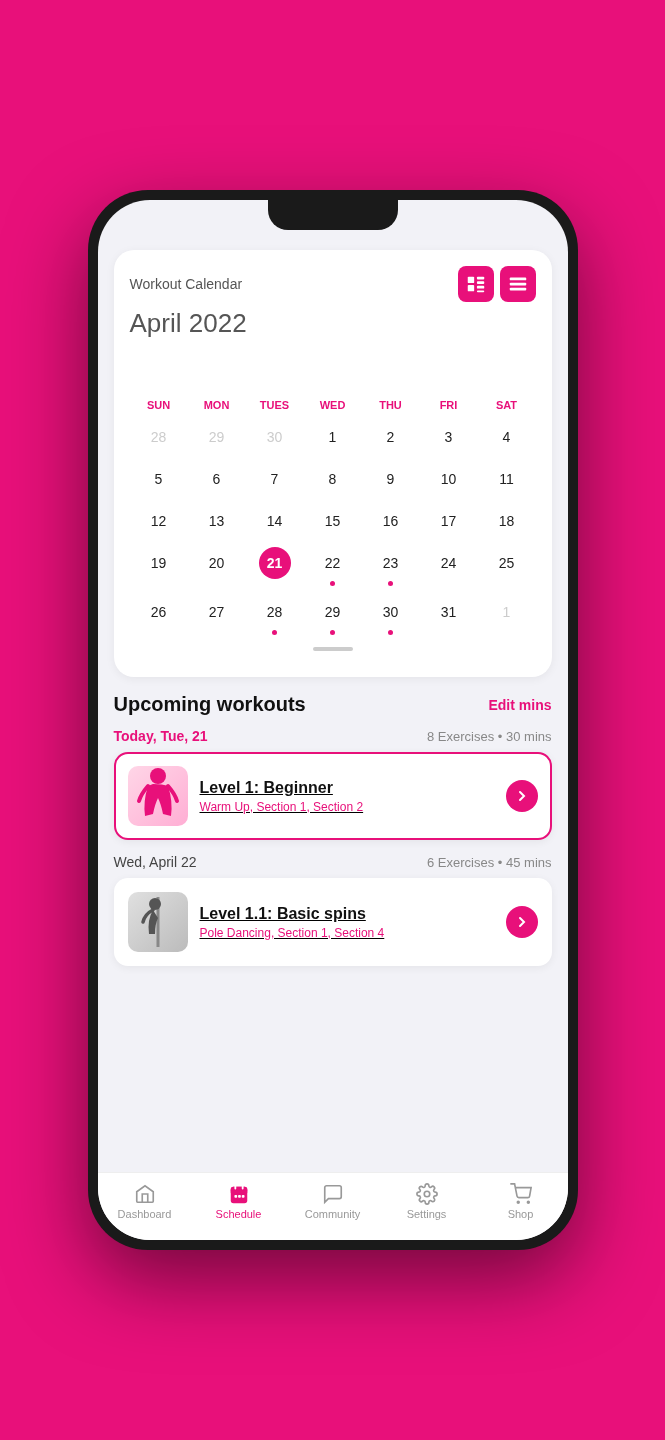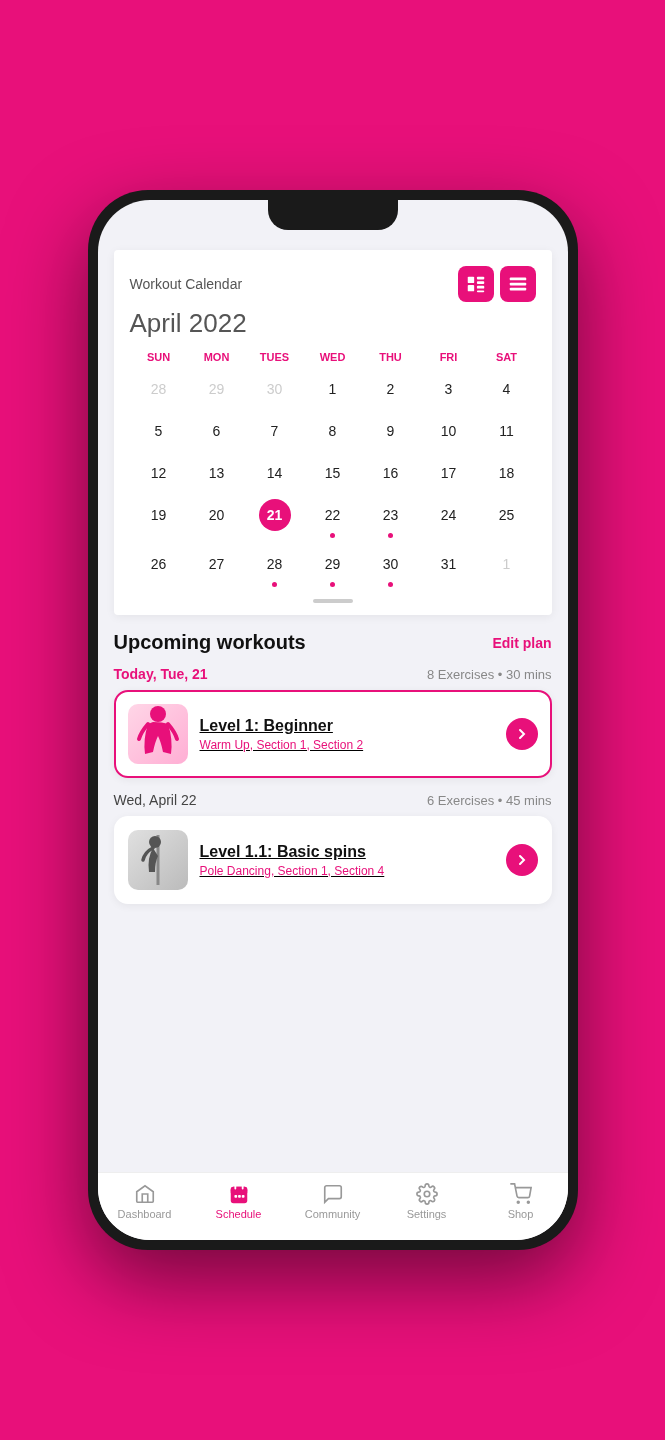--- a/index.html
+++ b/index.html
@@ -53,22 +53,22 @@
       overflow: hidden;
       display: flex;
       flex-direction: column;
       padding-top: 40px;
     }
 
     
     .calendar-card {
       background: #fff;
       margin: 10px 16px 0;
-      border-radius: 4px;
-      padding: 16px 16px 10px;
+      border-radius: 20px;
+      padding: 16px 16px 24px;
       box-shadow: 0 2px 10px rgba(0,0,0,0.06);
     }
 
     .calendar-header {
       display: flex;
       align-items: center;
       justify-content: space-between;
       margin-bottom: 6px;
     }
 
@@ -117,20 +117,21 @@
       grid-template-columns: repeat(7, 1fr);
       margin-bottom: 4px;
     }
 
     .day-header {
       text-align: center;
       font-size: 11px;
       font-weight: 600;
       color: #e8107a;
       padding: 2px 0;
+      margin-top: 48px;
     }
 
     .cal-rows {
       display: flex;
       flex-direction: column;
       gap: 2px;
     }
 
     .cal-row {
       display: grid;
@@ -524,21 +525,21 @@
             </div>
           </div>
         </div>
 
         <div class="cal-drag-handle"></div>
       </div>
 
       <div class="upcoming-section">
         <div class="upcoming-header">
           <span class="upcoming-title">Upcoming workouts</span>
-          <span class="edit-plan-btn">Edit plan</span>
+          <span class="edit-plan-btn">Edit mins</span>
         </div>
 
         <div class="workout-date-row">
           <span class="workout-date">Today, Tue, 21</span>
           <span class="workout-meta">8 Exercises • 30 mins</span>
         </div>
 
         <div class="workout-card active">
           <div class="workout-thumb thumb-person-1">
             <div class="workout-thumb-img">

